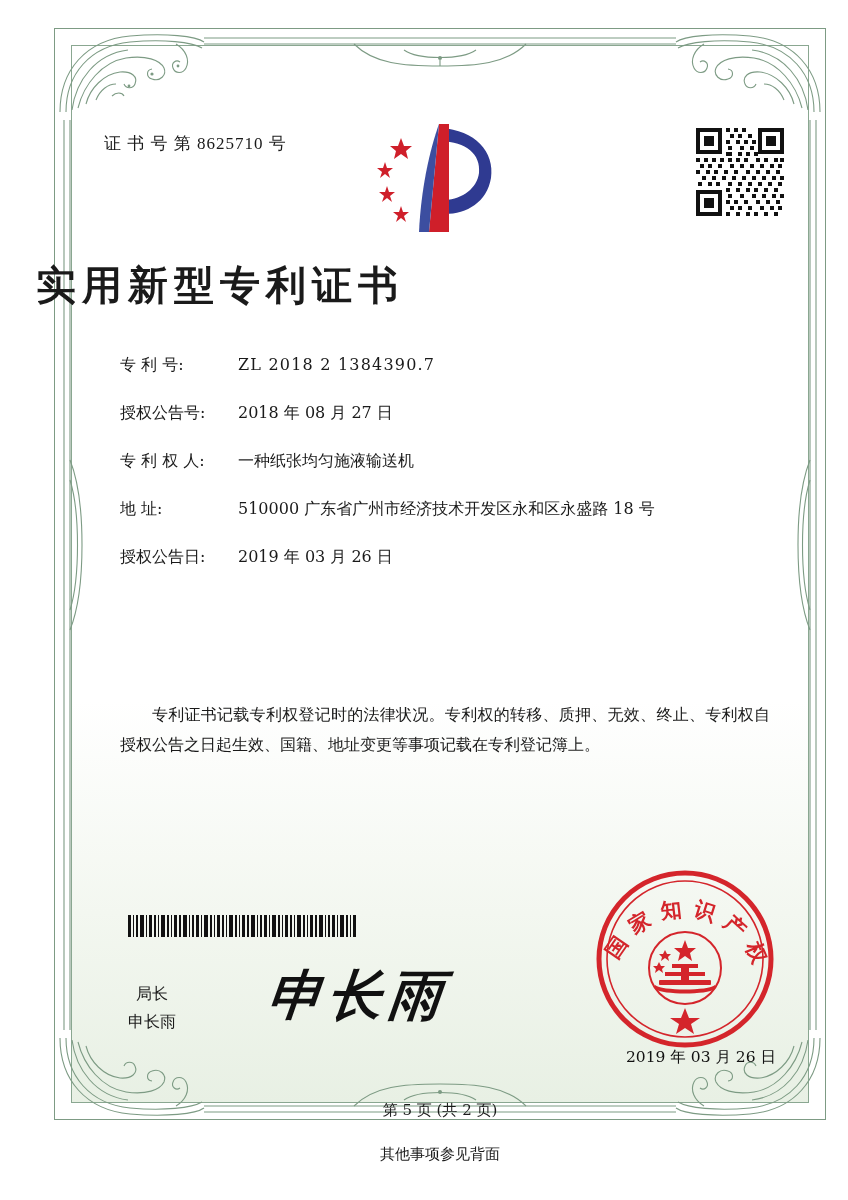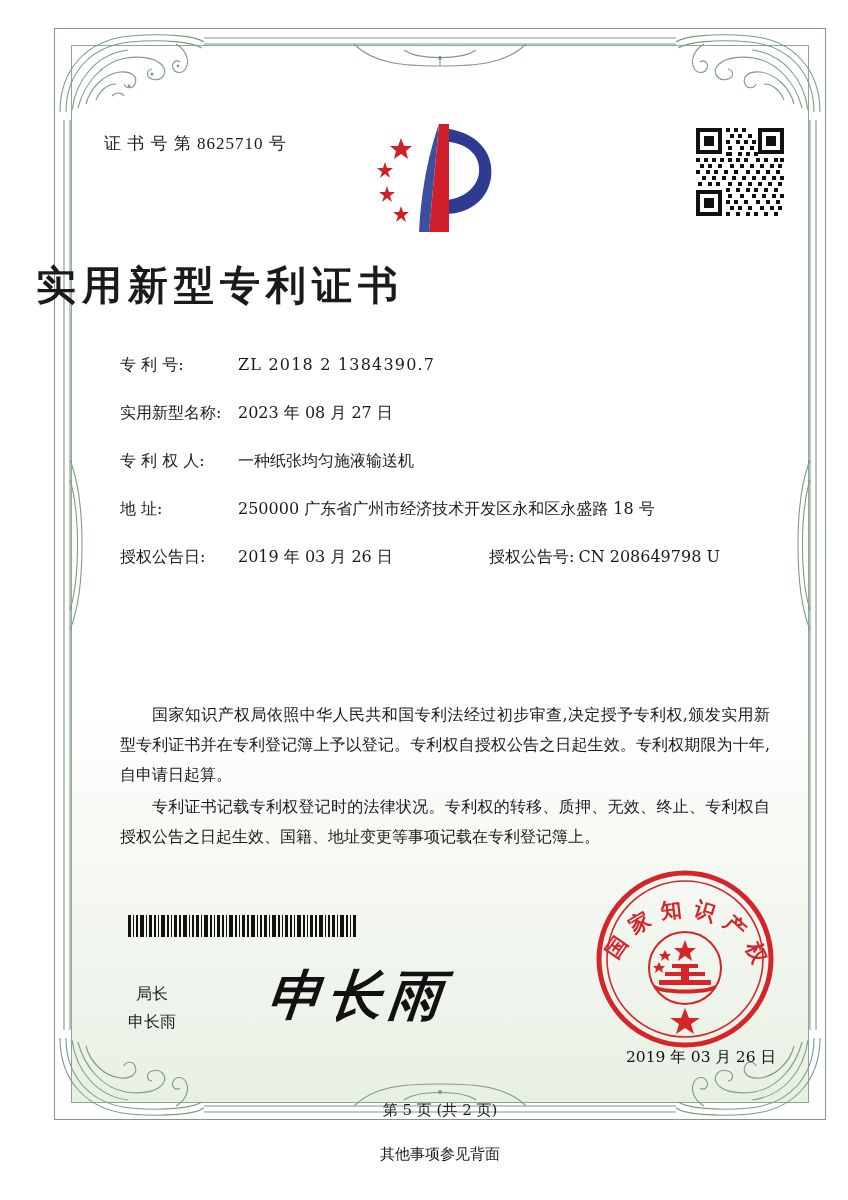--- a/index.html
+++ b/index.html
@@ -446,43 +446,38 @@
   </div>
 
   <div class="title">实用新型专利证书</div>
 
   <div class="fields">
     <div class="field-row">
       <span class="f-label w6">专 利 号:</span>
       <span class="f-value mono-ish">ZL 2018 2 1384390.7</span>
     </div>
     <div class="field-row">
-      <span class="f-label w6">实用新型名称:</span>
-      <span class="f-value">2023 年 08 月 27 日</span>
+      <span class="f-label w6">授权公告号:</span>
+      <span class="f-value">2018 年 08 月 27 日</span>
     </div>
     <div class="field-row">
       <span class="f-label w6">专 利 权 人:</span>
       <span class="f-value">一种纸张均匀施液输送机</span>
     </div>
     <div class="field-row">
       <span class="f-label w6">地        址:</span>
-      <span class="f-value">250000 广东省广州市经济技术开发区永和区永盛路 18 号</span>
+      <span class="f-value">510000 广东省广州市经济技术开发区永和区永盛路 18 号</span>
     </div>
     <div class="field-row row-split">
       <span class="f-label w6">授权公告日:</span>
       <span class="f-value">2019 年 03 月 26 日</span>
-      <span class="right-part">
-        <span class="f-label">授权公告号:</span>
-        <span class="f-value">CN 208649798 U</span>
-      </span>
     </div>
   </div>
 
   <div class="body-text">
-    <p>国家知识产权局依照中华人民共和国专利法经过初步审查,决定授予专利权,颁发实用新型专利证书并在专利登记簿上予以登记。专利权自授权公告之日起生效。专利权期限为十年,自申请日起算。</p>
     <p>专利证书记载专利权登记时的法律状况。专利权的转移、质押、无效、终止、专利权自授权公告之日起生效、国籍、地址变更等事项记载在专利登记簿上。</p>
   </div>
 
   <div class="barcode">
     <svg width="228" height="22" viewBox="0 0 228 22" shape-rendering="crispEdges">
       <rect width="228" height="22" fill="#ffffff" opacity="0"></rect>
       <g fill="#111">
         <rect x="0" y="0" width="3" height="22"></rect>
           <rect x="5" y="0" width="1" height="22"></rect>
         <rect x="8" y="0" width="2" height="22"></rect>

